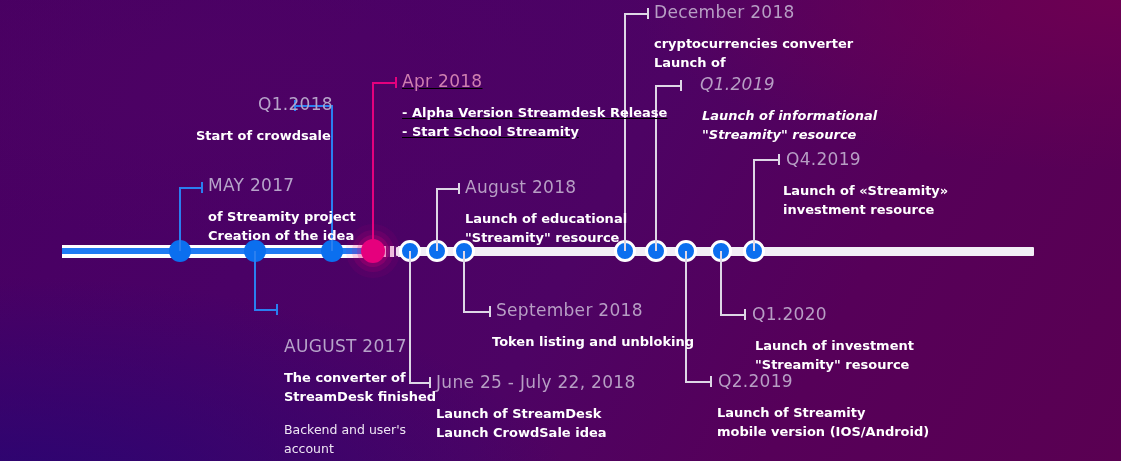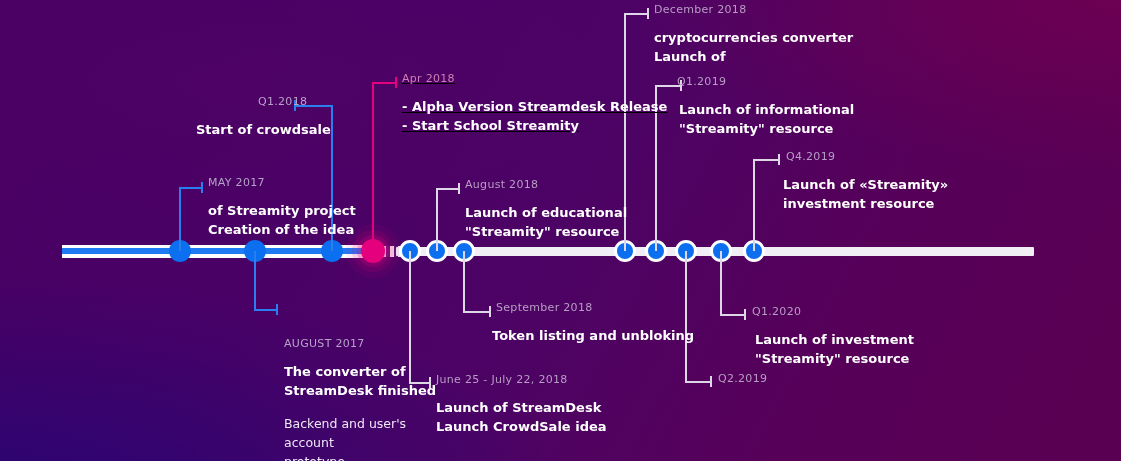--- a/index.html
+++ b/index.html
@@ -85,21 +85,21 @@
   .conn .h { position: absolute; height: 2px; }
   .conn .cap { position: absolute; width: 2px; height: 11px; }
 
   .c-blue .v, .c-blue .h, .c-blue .cap { background: #2a7ff0; }
   .c-pink .v, .c-pink .h, .c-pink .cap { background: #e5007d; }
   .c-white .v, .c-white .h, .c-white .cap { background: #ded7e6; }
 
   
   .callout { position: absolute; }
   .date {
-    font-size: 11px;
+    font-size: 17px;
     color: #b79ec4;
     letter-spacing: 0.3px;
     white-space: nowrap;
     margin: 0 0 13px 0;
     line-height: 1;
   }
   .date.pink { color: #cf7fb0; }
   .date.blue { color: #b6a3c9; }
   .desc {
     font-size: 13px;
@@ -278,30 +278,34 @@
   </div>
 
   <div class="callout" style="left:654px; top:4px;">
     <div class="date">December 2018</div>
     <div class="desc">
       <div>cryptocurrencies converter</div>
       <div>Launch of</div>
     </div>
   </div>
 
-  <div class="callout" style="left:677px; top:76px;">
+  <div class="callout" style="left:700px; top:76px;font-style:italic;">
     <div class="date">Q1.2019</div>
     <div class="desc" style="margin-left:2px;">
       <div>Launch of informational</div>
       <div>"Streamity" resource</div>
     </div>
   </div>
 
   <div class="callout" style="left:718px; top:373px;">
     <div class="date">Q2.2019</div>
+    <div class="desc" style="margin-left:-1px;">
+      <div>Launch of Streamity</div>
+      <div>mobile version (IOS/Android)</div>
+    </div>
   </div>
 
   <div class="callout" style="left:786px; top:151px;">
     <div class="date">Q4.2019</div>
     <div class="desc" style="margin-left:-3px;">
       <div>Launch of «Streamity»</div>
       <div>investment resource</div>
     </div>
   </div>
 

